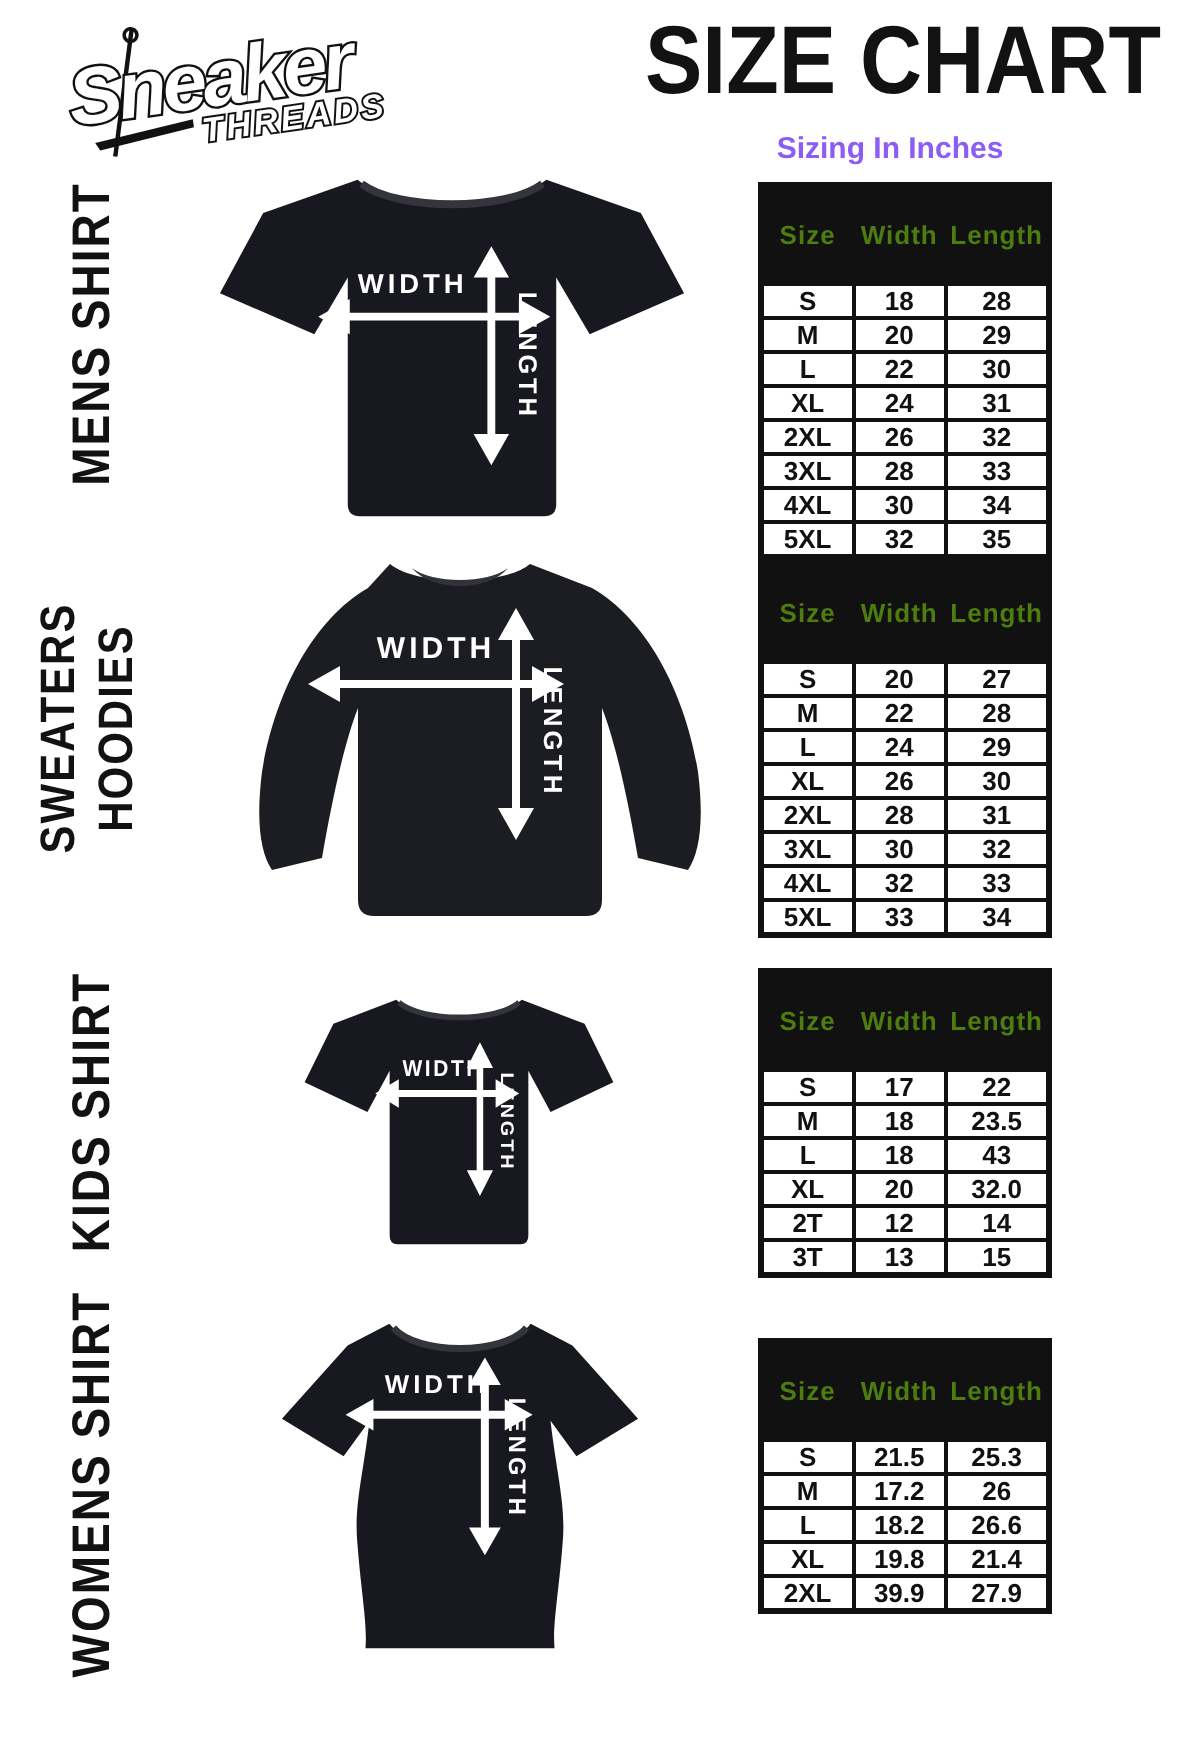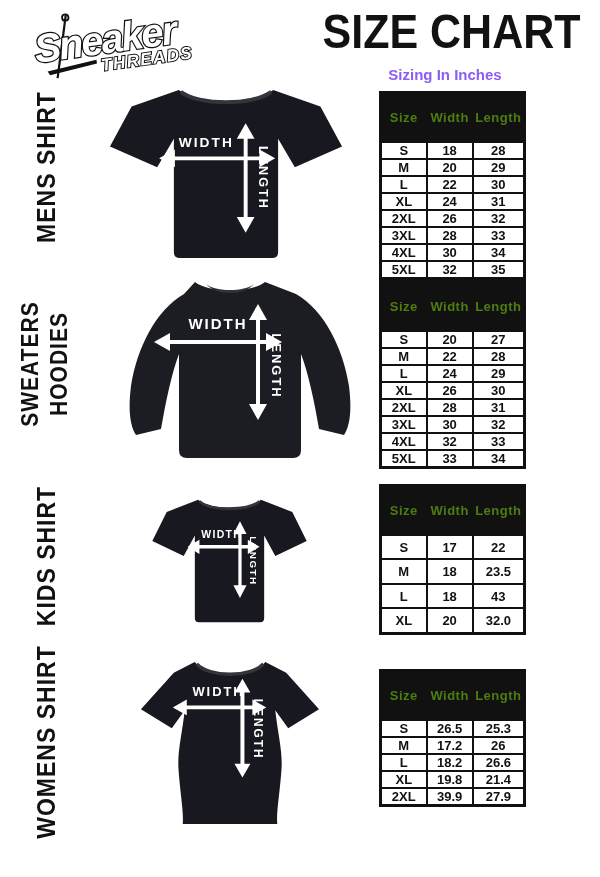--- a/index.html
+++ b/index.html
@@ -296,39 +296,49 @@
       <tr>
         <td>L</td>
         <td>18</td>
         <td>43</td>
       </tr>
       <tr>
         <td>XL</td>
         <td>20</td>
         <td>32.0</td>
       </tr>
+      <tr>
+        <td>2T</td>
+        <td>12</td>
+        <td>14</td>
+      </tr>
+      <tr>
+        <td>3T</td>
+        <td>13</td>
+        <td>15</td>
+      </tr>
     </tbody>
   </table>
 <table class="abs size-table" id="table-3">
     <colgroup>
       <col style="width: 32%;">
       <col style="width: 32%;">
       <col style="width: 36%;">
     </colgroup>
     <thead>
       <tr>
         <th>Size</th>
         <th>Width</th>
         <th>Length</th>
       </tr>
     </thead>
     <tbody>
       <tr>
         <td>S</td>
-        <td>26.5</td>
+        <td>21.5</td>
         <td>25.3</td>
       </tr>
       <tr>
         <td>M</td>
         <td>17.2</td>
         <td>26</td>
       </tr>
       <tr>
         <td>L</td>
         <td>18.2</td>

